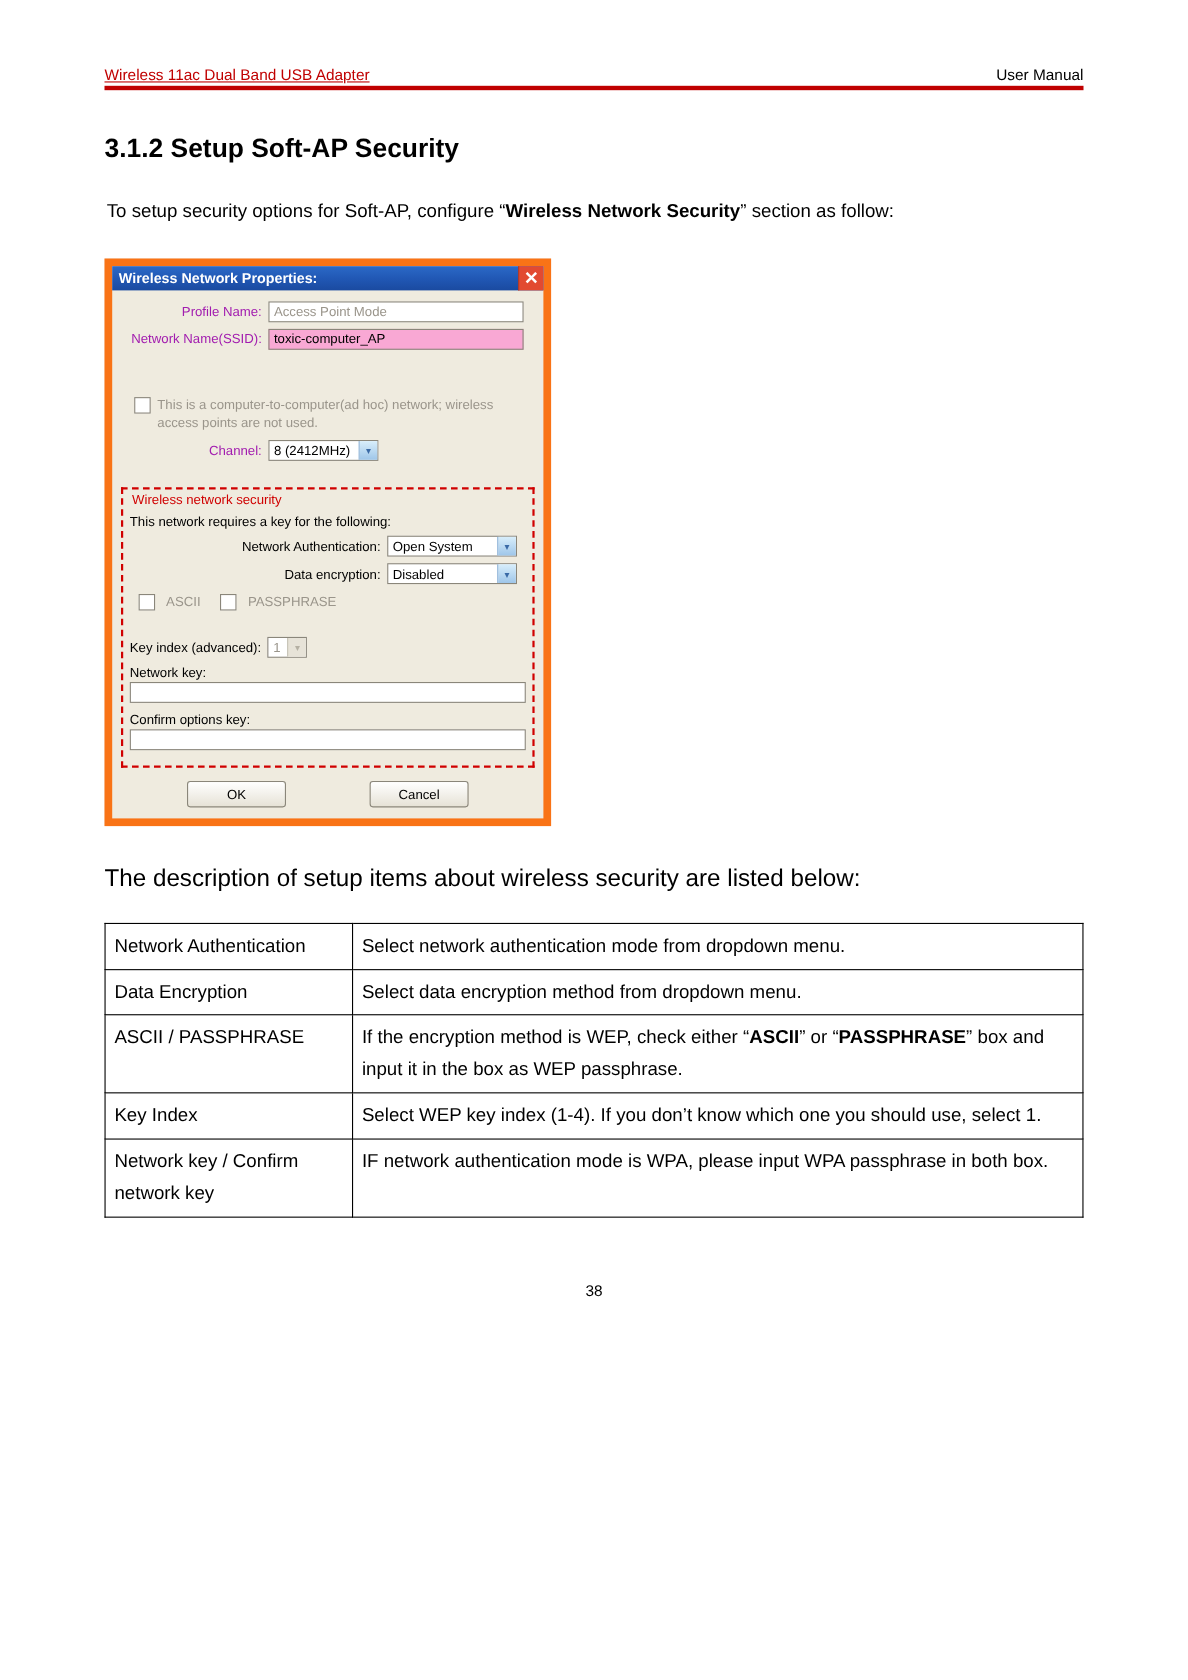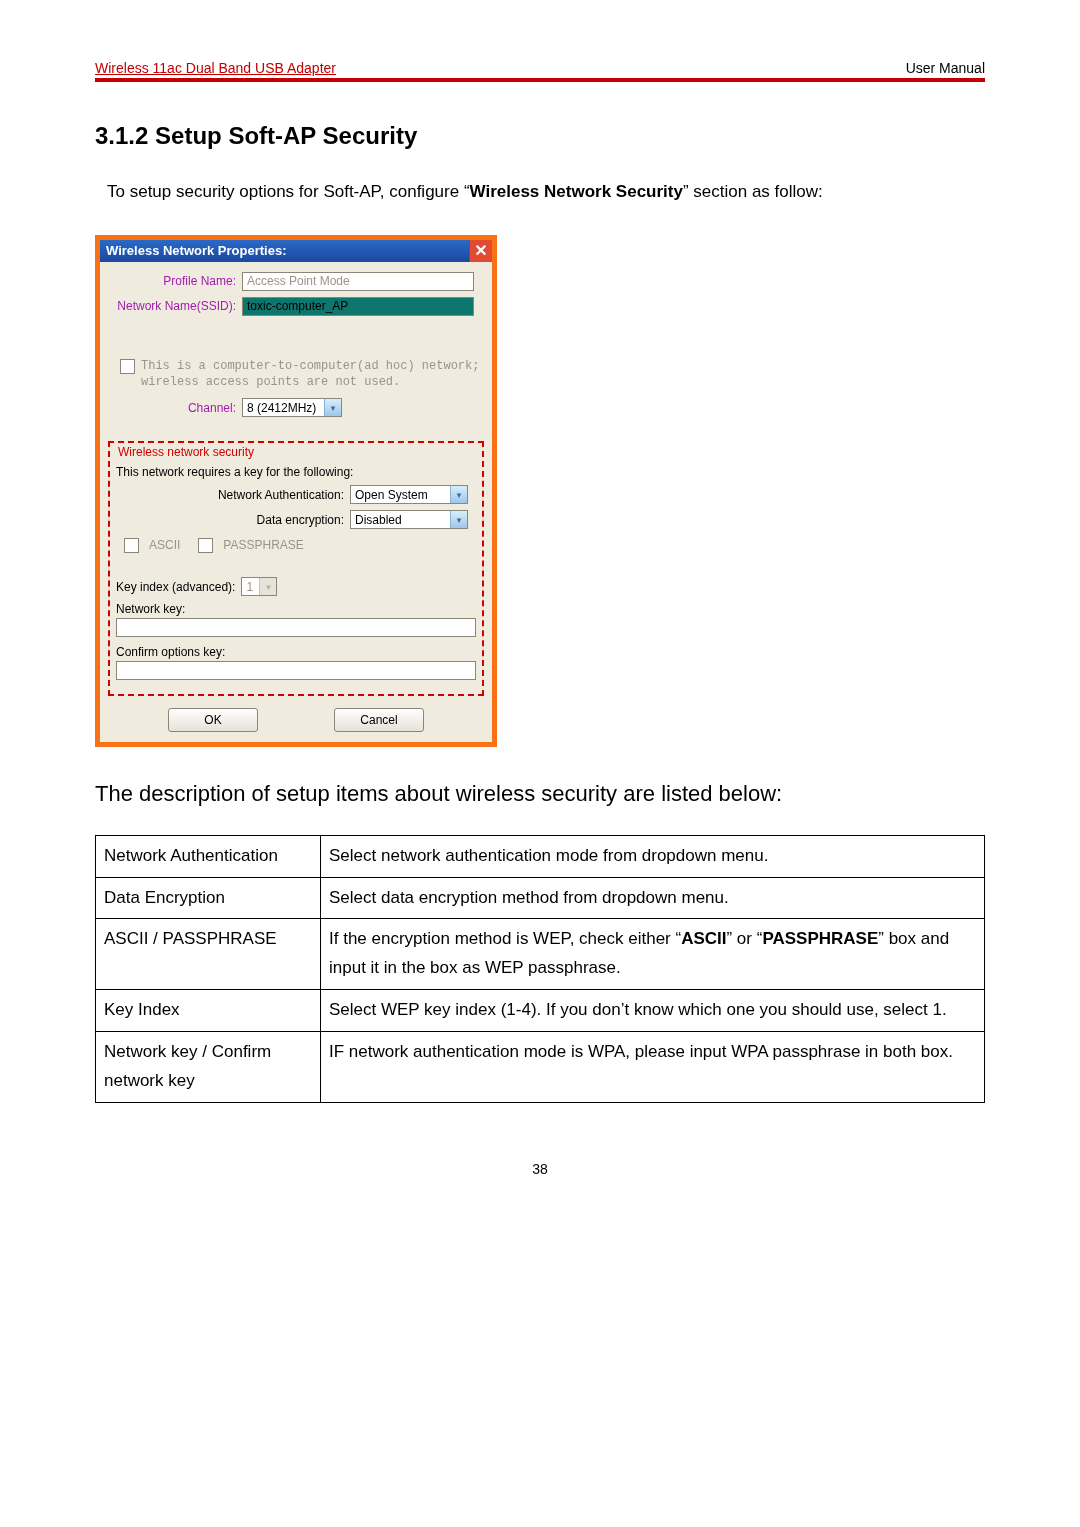--- a/index.html
+++ b/index.html
@@ -33,27 +33,27 @@
     text-align: right;
   }
   h2.section-title {
     font-size: 24px;
     font-weight: bold;
     margin-top: 40px;
   }
   .intro {
     font-size: 17px;
     line-height: 1.7;
-    margin: 28px 12px;
+    margin: 28px 2px;
   }
 
   
   .dialog {
     width: 392px;
-    border: 5px solid #f97316;
+    border: 7px solid #f97316;
     background: #efebdf;
     font-family: Tahoma, Arial, sans-serif;
     font-size: 12px;
     margin-top: 4px;
   }
   .dialog-title {
     display: flex;
     align-items: center;
     height: 22px;
     background: linear-gradient(to bottom, #2b69c7 0%, #2158b5 50%, #1a4aa0 100%);
@@ -88,35 +88,34 @@
   }
   .lbl {
     width: 128px;
     text-align: right;
     padding-right: 6px;
     color: #a21caf;
   }
   .txt {
     height: 19px;
     border: 1px solid #8a867a;
-    background: #0f766e;
+    background: #f9a8d4;
     padding: 1px 4px;
     font-size: 12px;
     box-sizing: border-box;
     width: 232px;
   }
   .txt.disabled { color: #9a958b; background: #ffffff; }
   .txt.full { width: 232px; }
   .chkrow {
     display: flex;
     align-items: flex-start;
     margin-top: 42px;
     margin-bottom: 8px;
     padding-left: 12px;
-    font-family: Liberation Mono, monospace;
   }
   .chkbox {
     width: 13px; height: 13px;
     border: 1px solid #8a867a;
     background: #ffffff;
     margin-right: 6px;
     flex: 0 0 auto;
     margin-top: 1px;
   }
   .chktext {

